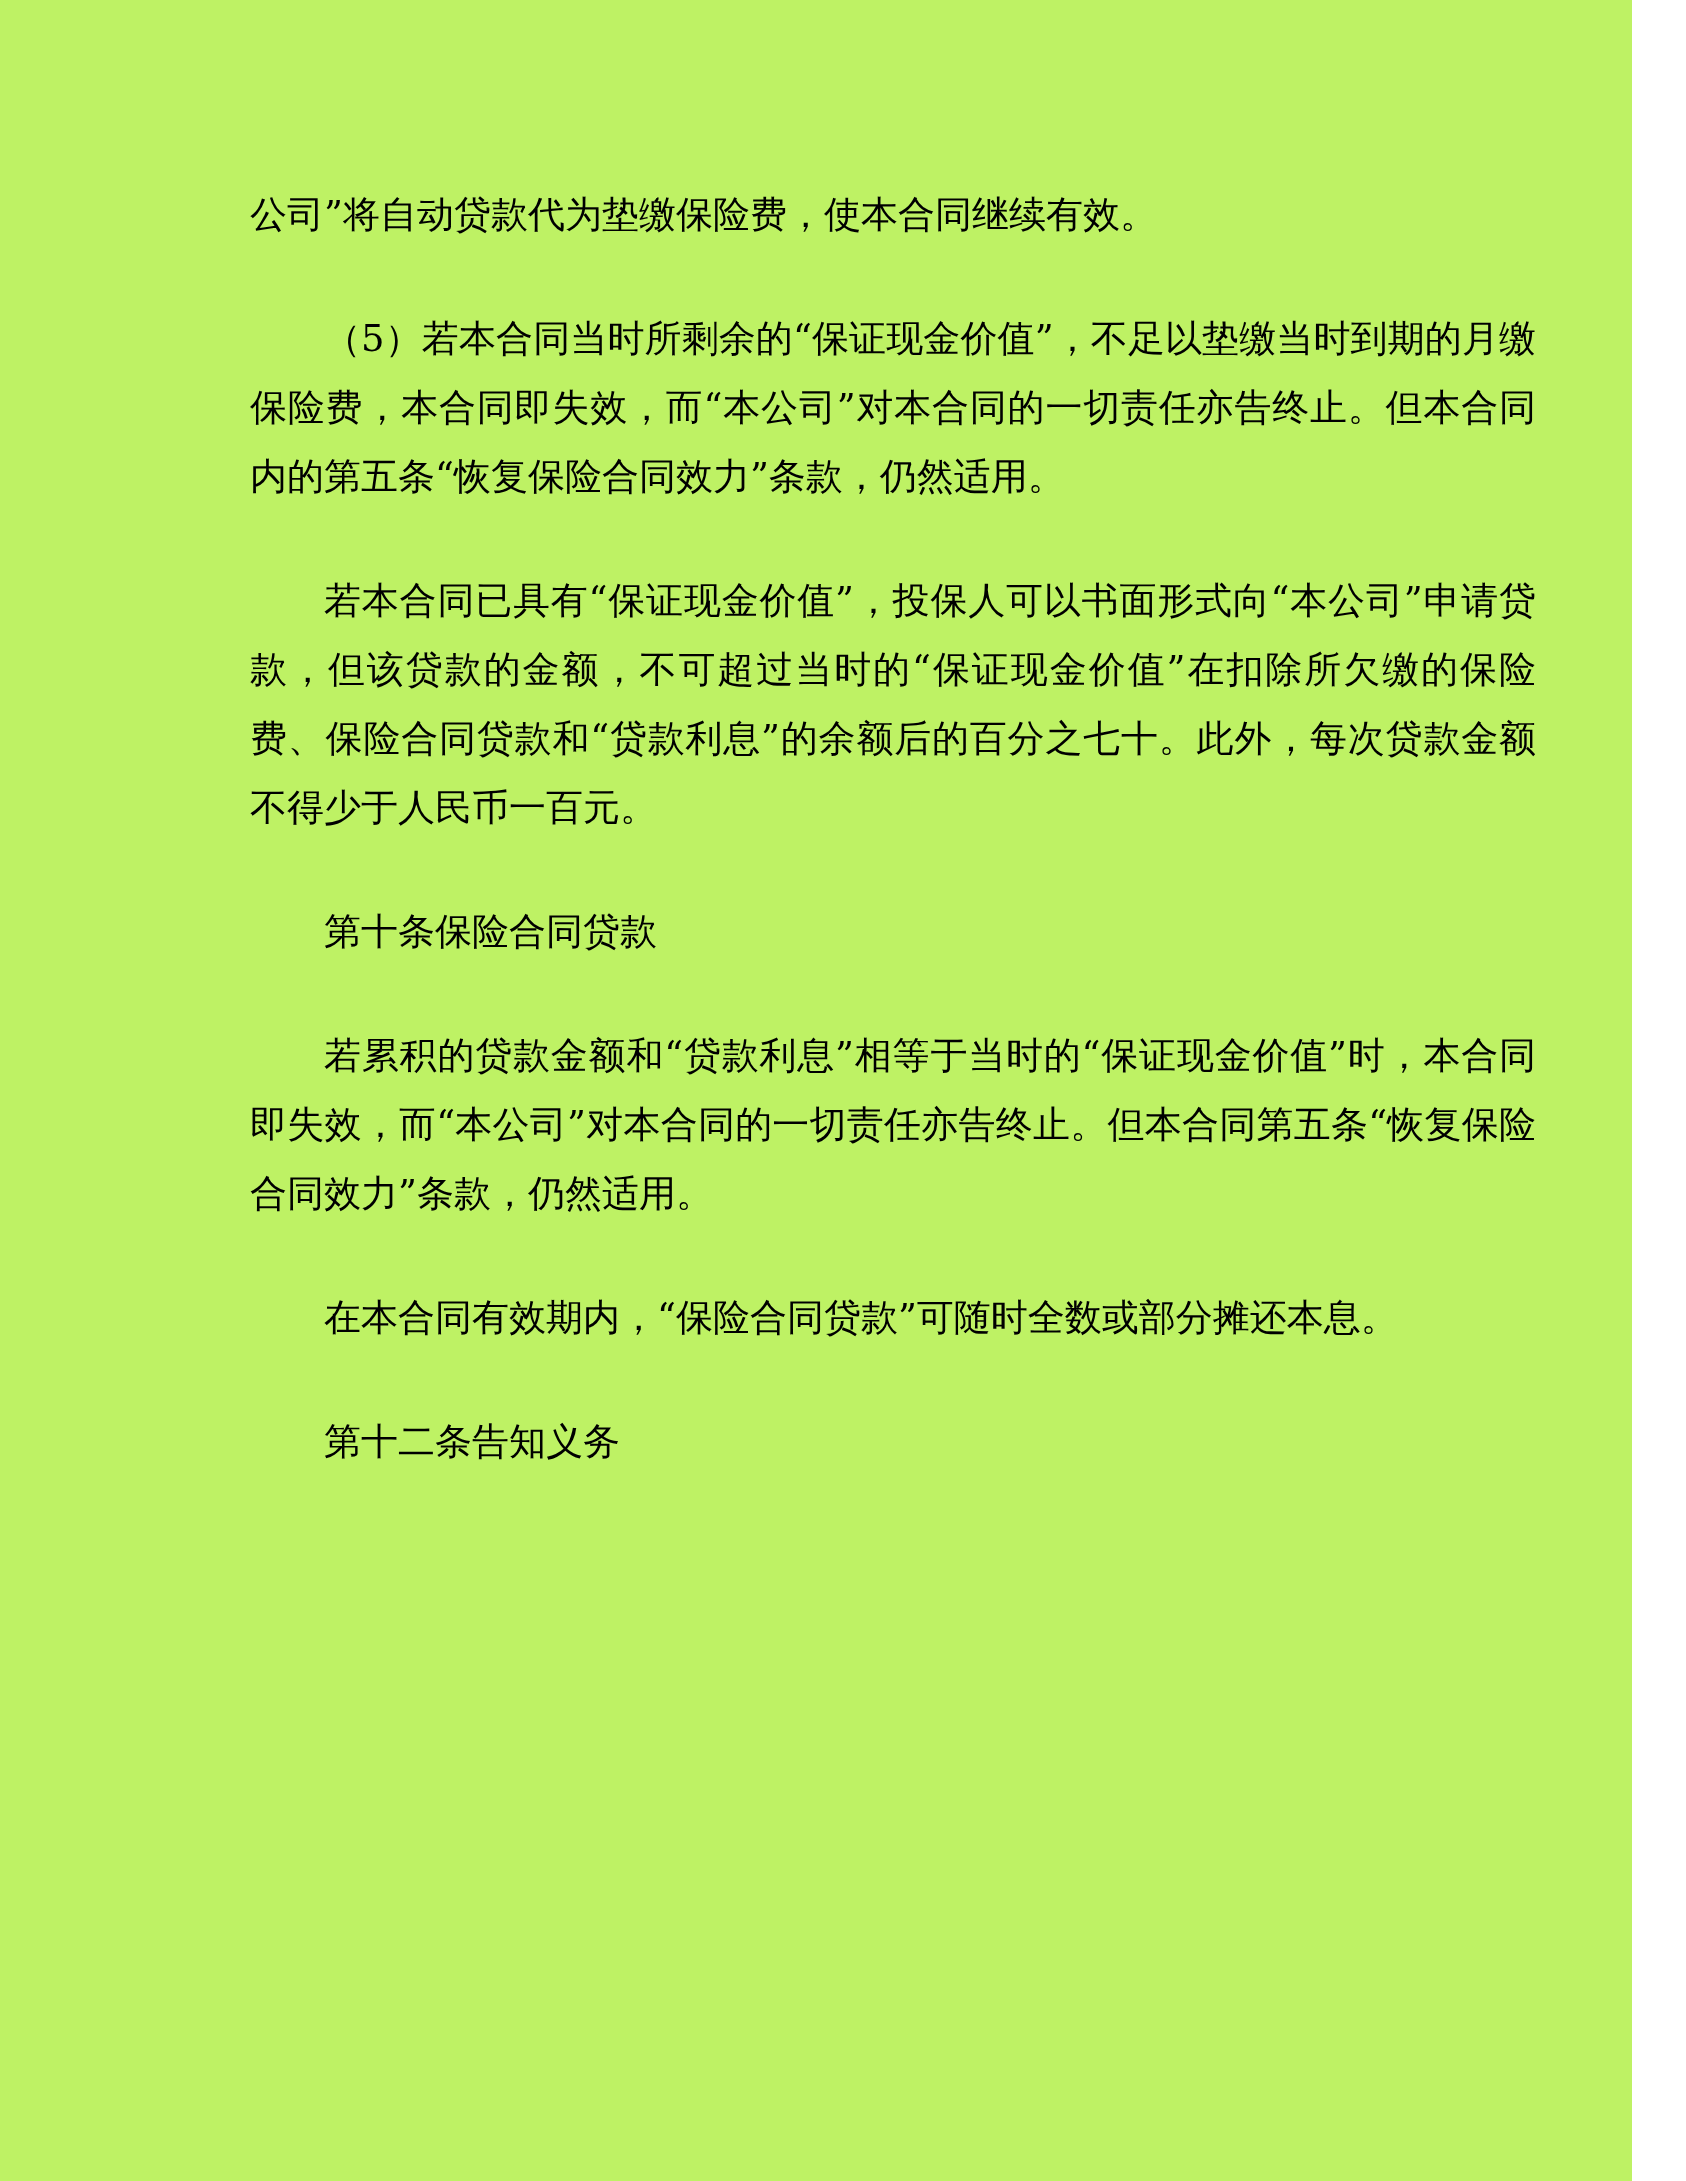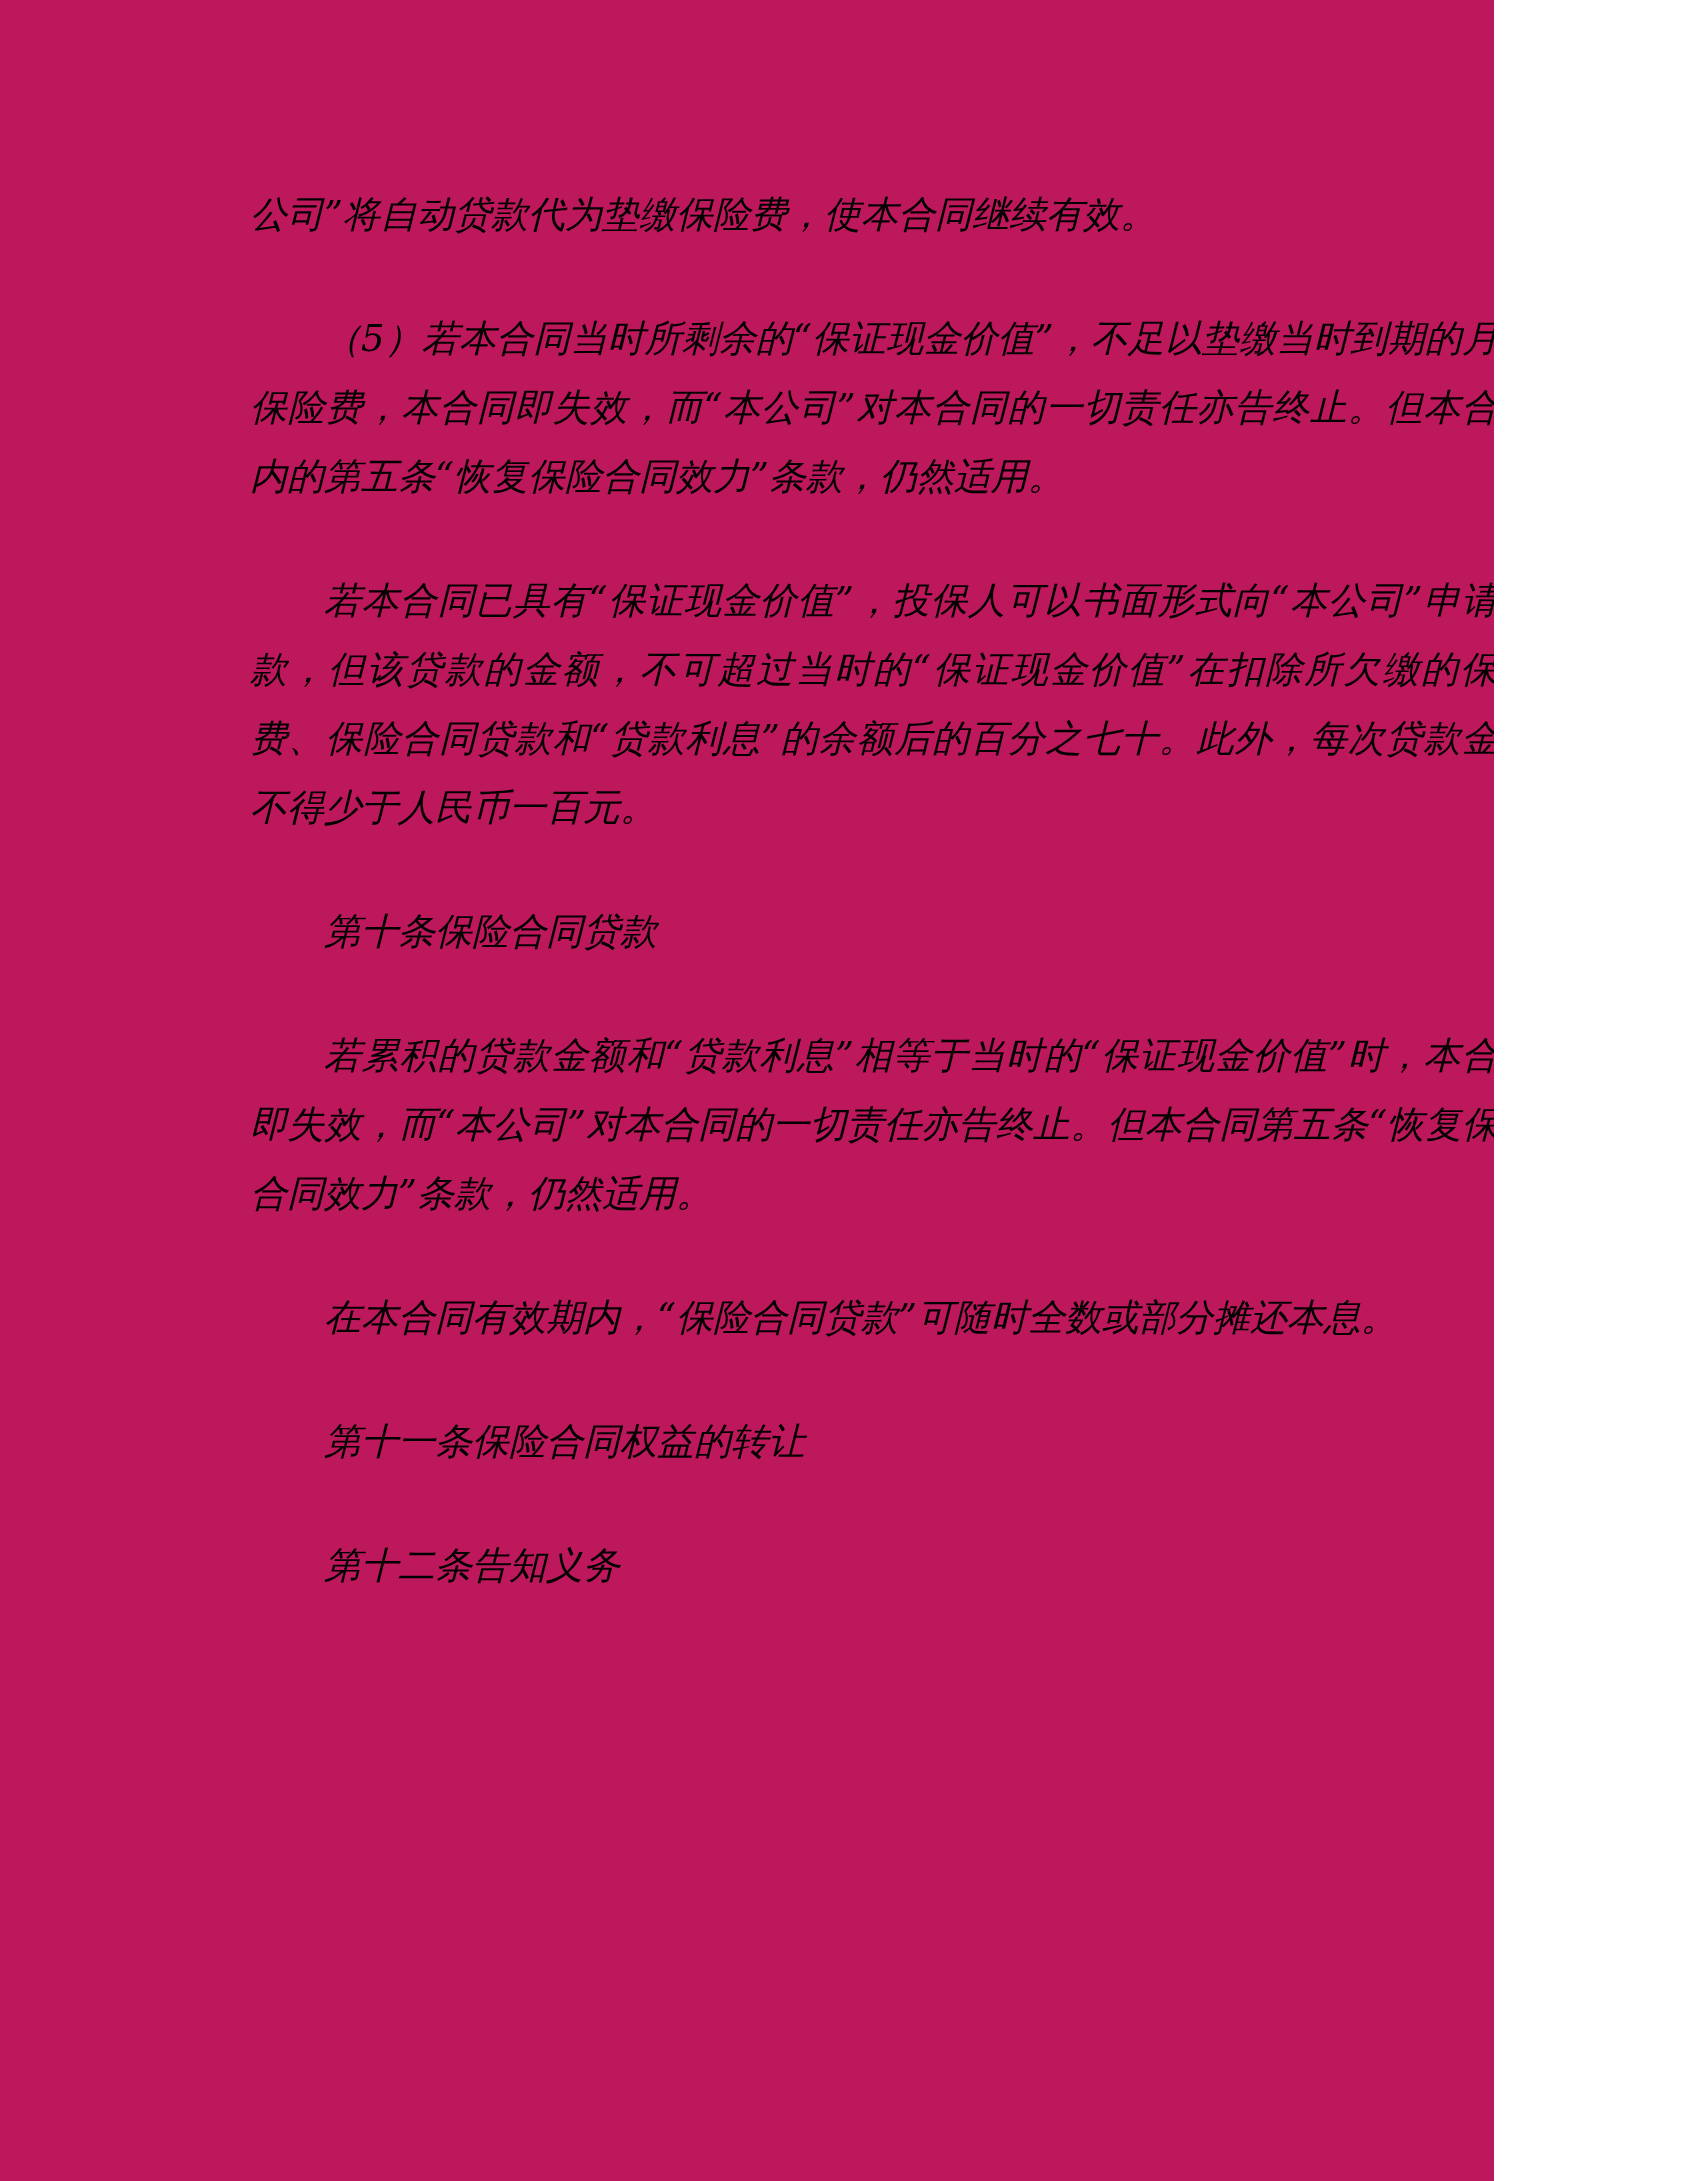--- a/index.html
+++ b/index.html
@@ -2,25 +2,24 @@
 <html style="font-size:14.7px"><head>
 <meta charset="utf-8">
 <style>
   html, body {
     margin: 0;
     padding: 0;
     background: #ffffff;
   }
   .page {
     position: relative;
-    width: 1494px;
+    width: 1632px;
     height: 2182px;
-    background: #be185d;
+    background: #bef264;
     overflow: hidden;
-    font-style: italic;
   }
   .content {
     position: absolute;
     left: 250px;
     top: 180px;
     width: 1286px;
     color: #000000;
     font-family: "DejaVu Serif", "Liberation Serif", serif;
     font-size: 37px;
     line-height: 69px;
@@ -41,17 +40,16 @@
 <body>
 
 <div class="page">
   <div class="content" id="document-content">
       <p class="para">公司”将自动贷款代为垫缴保险费，使本合同继续有效。</p>
       <p class="para indent">（5）若本合同当时所剩余的“保证现金价值”，不足以垫缴当时到期的月缴保险费，本合同即失效，而“本公司”对本合同的一切责任亦告终止。但本合同内的第五条“恢复保险合同效力”条款，仍然适用。</p>
       <p class="para indent">若本合同已具有“保证现金价值”，投保人可以书面形式向“本公司”申请贷款，但该贷款的金额，不可超过当时的“保证现金价值”在扣除所欠缴的保险费、保险合同贷款和“贷款利息”的余额后的百分之七十。此外，每次贷款金额不得少于人民币一百元。</p>
       <p class="para indent">第十条保险合同贷款</p>
       <p class="para indent">若累积的贷款金额和“贷款利息”相等于当时的“保证现金价值”时，本合同即失效，而“本公司”对本合同的一切责任亦告终止。但本合同第五条“恢复保险合同效力”条款，仍然适用。</p>
       <p class="para indent">在本合同有效期内，“保险合同贷款”可随时全数或部分摊还本息。</p>
-      <p class="para indent">第十一条保险合同权益的转让</p>
       <p class="para indent">第十二条告知义务</p>
     </div>
 </div>
 
 
 </body></html>

